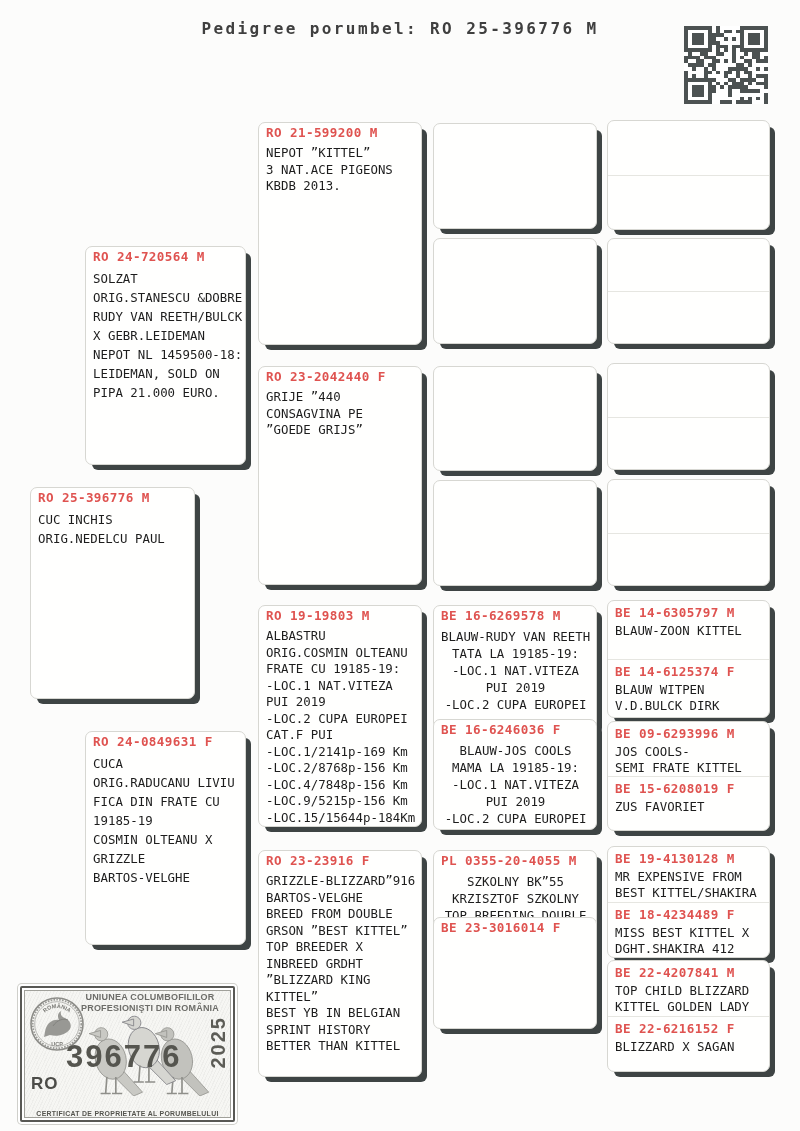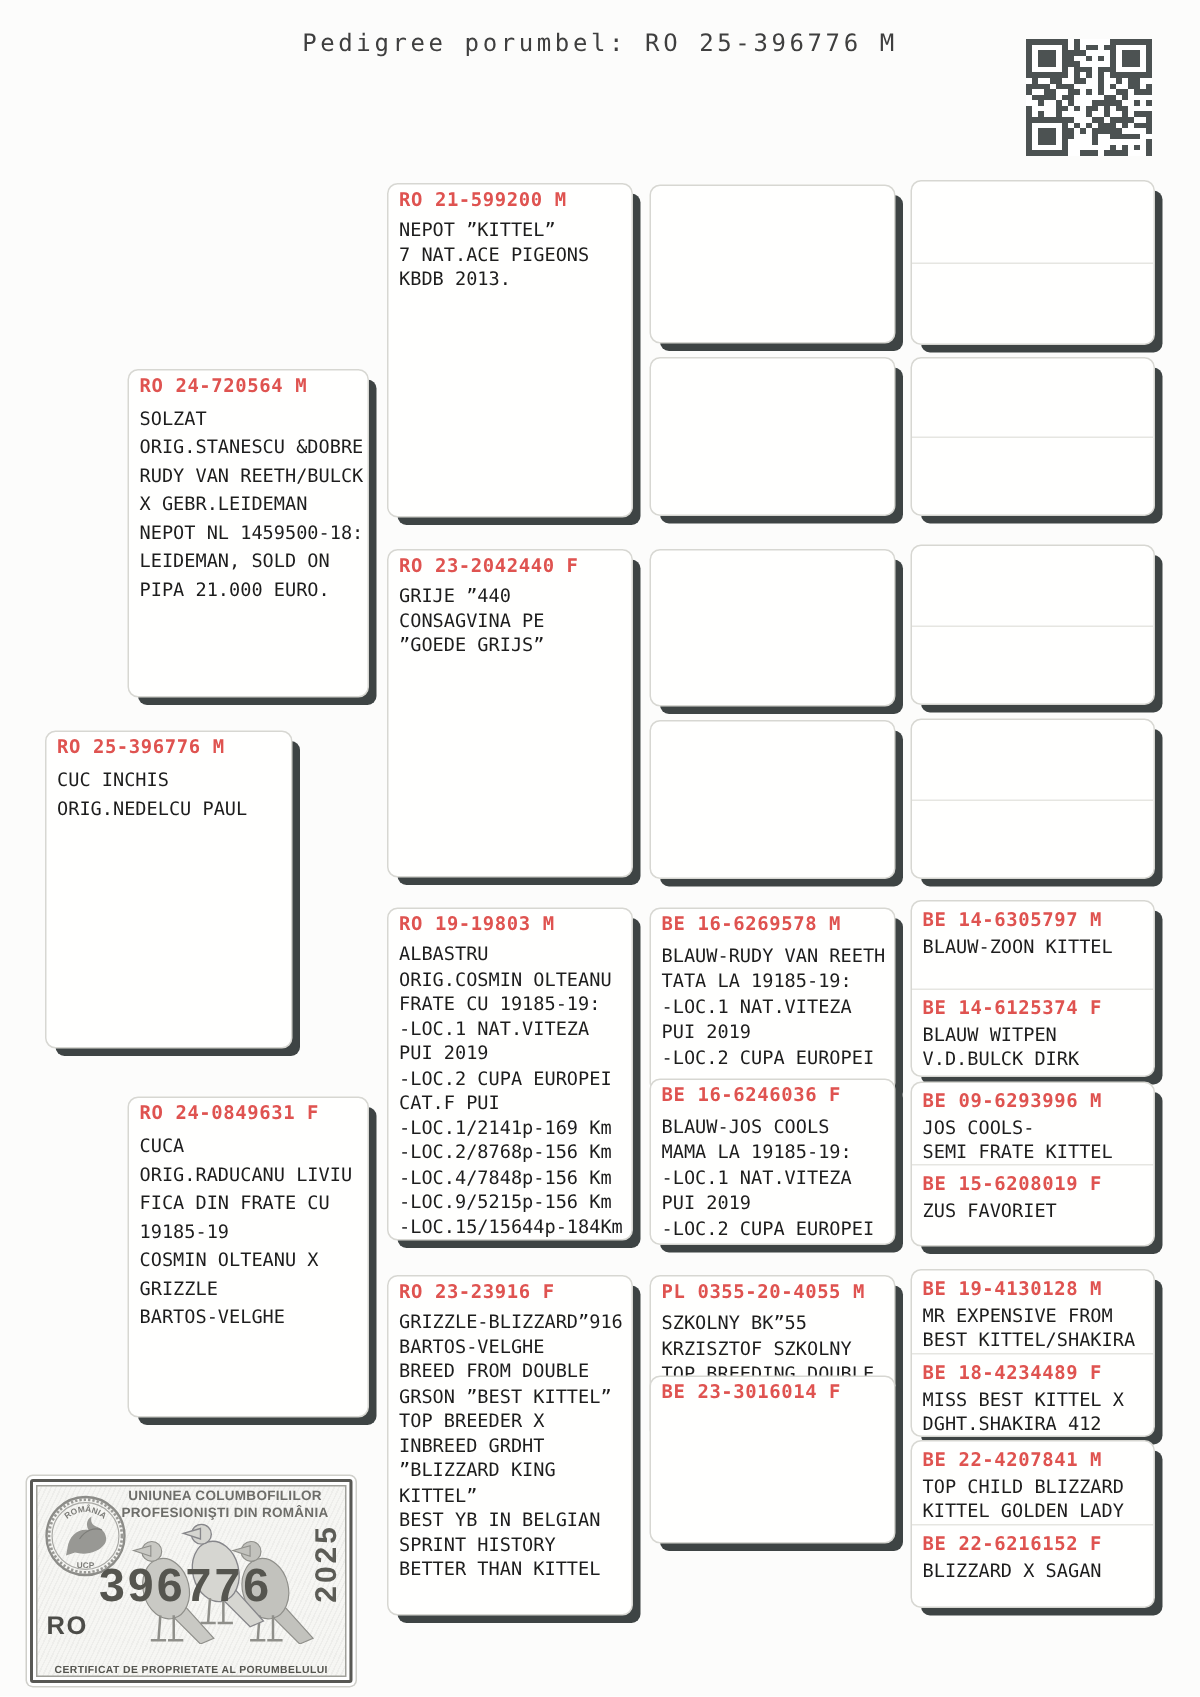--- a/index.html
+++ b/index.html
@@ -2,35 +2,35 @@
 <html><head>
 <meta charset="utf-8">
 <style>
   html,body { margin:0; padding:0; background:#ffffff; }
   .page {
     position:relative; width:800px; height:1131px; background:#fcfcfb;
     font-family:"DejaVu Sans Mono", monospace; overflow:hidden;
   }
   .title {
     position:absolute; top:19px; left:0; width:100%; text-align:center;
-    font-weight:normal; font-size:16px; letter-spacing:2.4px; color:#3f3f3f;
+    font-weight:bold; font-size:16px; letter-spacing:2.4px; color:#3f3f3f;
   }
   .qr { position:absolute; left:684px; top:26px; width:84px; height:78px; background:#fff; }
 
   
   .box, .pair {
     position:absolute; background:#fffffe; box-sizing:border-box;
     border:1px solid #d7d7d2; border-radius:7px;
     box-shadow:6px 6px 0 -1px #3e4444;
   }
   .box { padding:0 6px 0 7px; overflow:hidden; }
   .ring { color:#df5350; font-weight:bold; font-size:12.6px; letter-spacing:0.4px; white-space:nowrap; margin:2px 0 5px 0; }
   .body { font-size:12.4px; line-height:16.5px; color:#1d1d1d; white-space:pre; }
   .c2 .body { line-height:19px; }
-  .c4 .body { line-height:17px; }
+  .c4 .body { line-height:17px;text-align:center; }
 
   .pair { display:flex; flex-direction:column; overflow:hidden;justify-content:space-between; }
   .sub { flex:1 1 50%; padding:3px 6px 0 7px; overflow:hidden; box-sizing:border-box; }
   .sub + .sub { border-top:1px solid #e6e6e1; }
   .sub .ring { margin:1px 0 3px 0; }
   .sub .body { line-height:15.5px; }
 
   
   .stamp {
     position:absolute; left:20px; top:986px; width:211px; height:132px;
@@ -314,21 +314,21 @@
     <div class="ring">RO 24-720564 M</div>
     <div class="body"><div>SOLZAT</div><div>ORIG.STANESCU &amp;DOBRE</div><div>RUDY VAN REETH/BULCK</div><div>X GEBR.LEIDEMAN</div><div>NEPOT NL 1459500-18:</div><div>LEIDEMAN, SOLD ON</div><div>PIPA 21.000 EURO.</div></div>
   </div>
   <div class="box c2" style="left:85px; top:731px; width:161px; height:214px;">
     <div class="ring">RO 24-0849631 F</div>
     <div class="body"><div>CUCA</div><div>ORIG.RADUCANU LIVIU</div><div>FICA DIN FRATE CU</div><div>19185-19</div><div>COSMIN OLTEANU X</div><div>GRIZZLE</div><div>BARTOS-VELGHE</div></div>
   </div>
 
   <div class="box c3" style="left:258px; top:122px; width:164px; height:223px;">
     <div class="ring">RO 21-599200 M</div>
-    <div class="body"><div>NEPOT ”KITTEL”</div><div>7 NAT.ACE PIGEONS</div><div>KBDB 2013.</div></div>
+    <div class="body"><div>NEPOT ”KITTEL”</div><div>3 NAT.ACE PIGEONS</div><div>KBDB 2013.</div></div>
   </div>
   <div class="box c3" style="left:258px; top:366px; width:164px; height:219px;">
     <div class="ring">RO 23-2042440 F</div>
     <div class="body"><div>GRIJE ”440</div><div>CONSAGVINA PE</div><div>”GOEDE GRIJS”</div></div>
   </div>
   <div class="box c3" style="left:258px; top:605px; width:164px; height:222px;">
     <div class="ring">RO 19-19803 M</div>
     <div class="body"><div>ALBASTRU</div><div>ORIG.COSMIN OLTEANU</div><div>FRATE CU 19185-19:</div><div>-LOC.1 NAT.VITEZA</div><div>PUI 2019</div><div>-LOC.2 CUPA EUROPEI</div><div>CAT.F PUI</div><div>-LOC.1/2141p-169 Km</div><div>-LOC.2/8768p-156 Km</div><div>-LOC.4/7848p-156 Km</div><div>-LOC.9/5215p-156 Km</div><div>-LOC.15/15644p-184Km</div></div>
   </div>
   <div class="box c3" style="left:258px; top:850px; width:164px; height:227px;">

